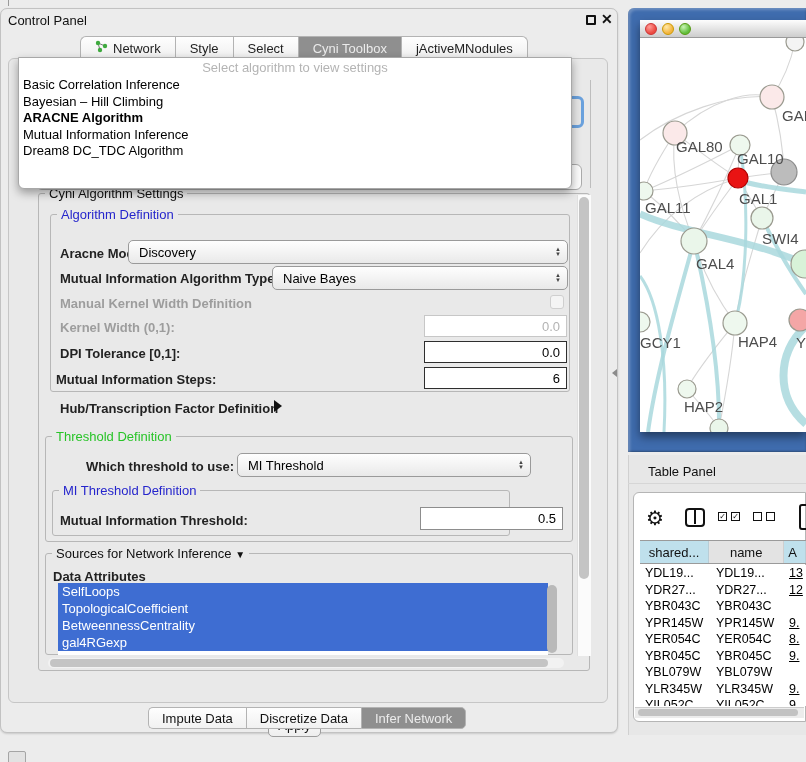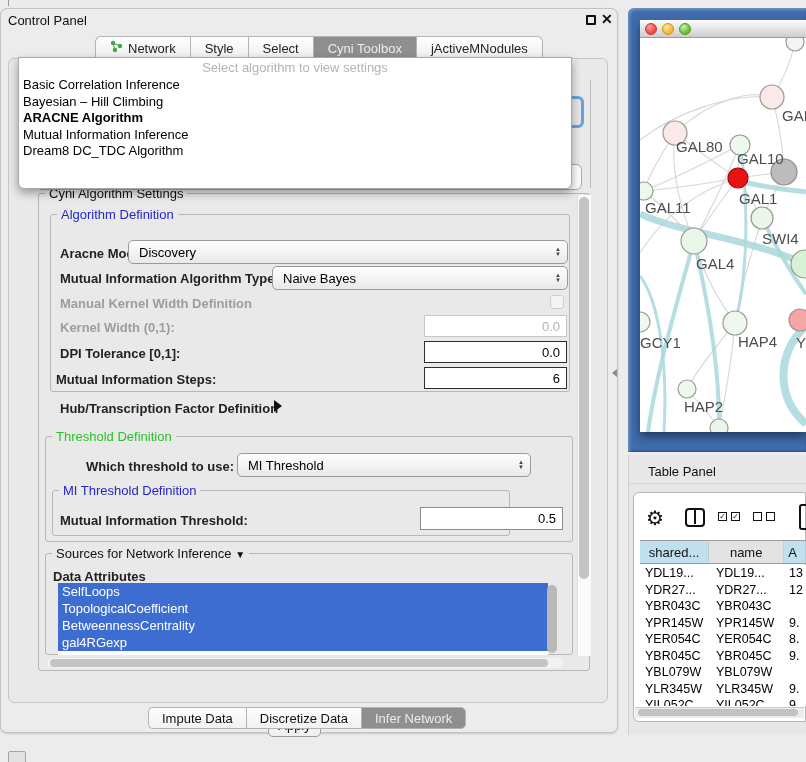--- a/index.html
+++ b/index.html
@@ -9,21 +9,21 @@
   .cp-outer { left:0px; top:8px; width:618px; height:725px; background:#ececec; border:1px solid #c2c2c2; border-radius:7px; box-shadow:0 1px 2px rgba(0,0,0,.15); }
   .cp-title { left:8px; top:13px; font-size:13px; color:#111; }
   .float-btn { left:586px; top:15px; width:10px; height:10px; border:2px solid #111; border-radius:1px; }
   .close-btn { left:601px; top:11px; font-size:14px; font-weight:bold; color:#111; }
   .top-tick { left:8px; top:0; width:1px; height:6px; background:#9a9a9a; }
 
   
   .cp-inner { left:8px; top:58px; width:600px; height:645px; background:#e9e9e9; border:1px solid #c6c6c6; border-radius:6px; }
 
   
-  #top-tabs { left:95px; top:36px; height:23px; display:flex; z-index:40; }
+  #top-tabs { left:80px; top:36px; height:23px; display:flex; z-index:40; }
   .tab { height:23px; padding:0 14px; display:flex; align-items:center; gap:5px; font-size:13px; color:#222;
          background:linear-gradient(#fefefe,#efefef); border:1px solid #b3b3b3; border-bottom:none; border-right:none; }
   .tab:first-child { border-top-left-radius:6px; }
   .tab:last-child { border-right:1px solid #b3b3b3; border-top-right-radius:6px; }
   .tab.selected { background:#8f8f8f; color:#ebebeb; }
 
   
   .hidden-group-right { left:590px; top:80px; width:1px; height:108px; background:#bdbdbd; }
   .focus-spinner { left:566px; top:96px; width:18px; height:32px; border:3px solid #6aa1dd; border-radius:6px; background:#e6e6e6; z-index:30; }
   .hidden-combo { left:36px; top:164px; width:546px; height:26px; border:1px solid #ababab; border-radius:6px; background:#fcfcfc; z-index:31; }
@@ -98,21 +98,21 @@
   #table-header { left:640px; top:540px; width:166px; height:24px; display:flex; border-top:1px solid #9a9a9a; border-bottom:1px solid #9a9a9a; }
   .th { font-size:13px; color:#111; display:flex; align-items:center; justify-content:center; border-right:1px solid #b9cdd6; overflow:hidden; }
   .th.c0 { width:70px; background:#bfe0ec; }
   .th.c1 { width:76px; background:#e3e3e3; border-right:1px solid #cfcfcf; }
   .th.c2 { width:22px; background:#bfe0ec; justify-content:flex-start; padding-left:4px; }
   #table-rows { left:640px; top:565px; width:166px; height:141px; overflow:hidden; background:#fff; }
   .trow { display:flex; height:16.5px; }
   .td { font-size:12.5px; color:#000; line-height:16.5px; white-space:nowrap; overflow:hidden; }
   .td.c0 { width:70px; padding-left:5px; }
   .td.c1 { width:76px; padding-left:6px; }
-  .td.c2 { width:20px; padding-left:3px; }
+  .td.c2 { width:20px; padding-left:3px;text-decoration:underline; }
   .tp-hscroll-track { left:635px; top:707px; width:169px; height:11px; background:#ececec; border-top:1px solid #ccc; }
   .tp-hscroll-thumb { left:638px; top:709px; width:160px; height:7px; background:#c2c2c2; border-radius:4px; }
 
   .mini-dock-icon { left:8px; top:751px; width:18px; height:14px; border:1px solid #a5a5a5; background:#e2e2e2; border-radius:2px; }
 </style>
 </head>
 <body>
 
 <div class="abs top-tick"></div>
 <div class="abs cp-outer"></div>

